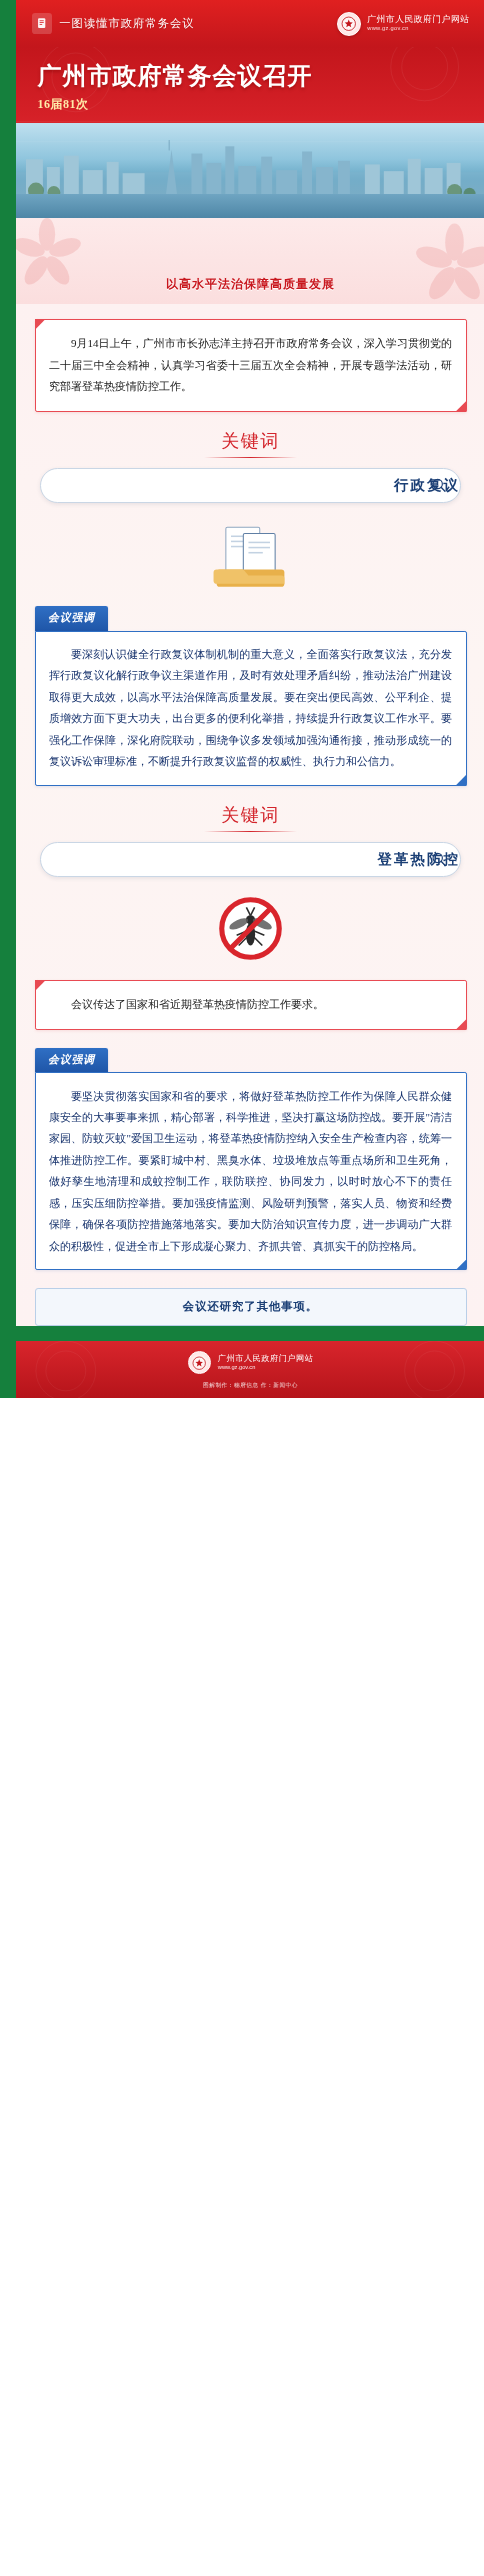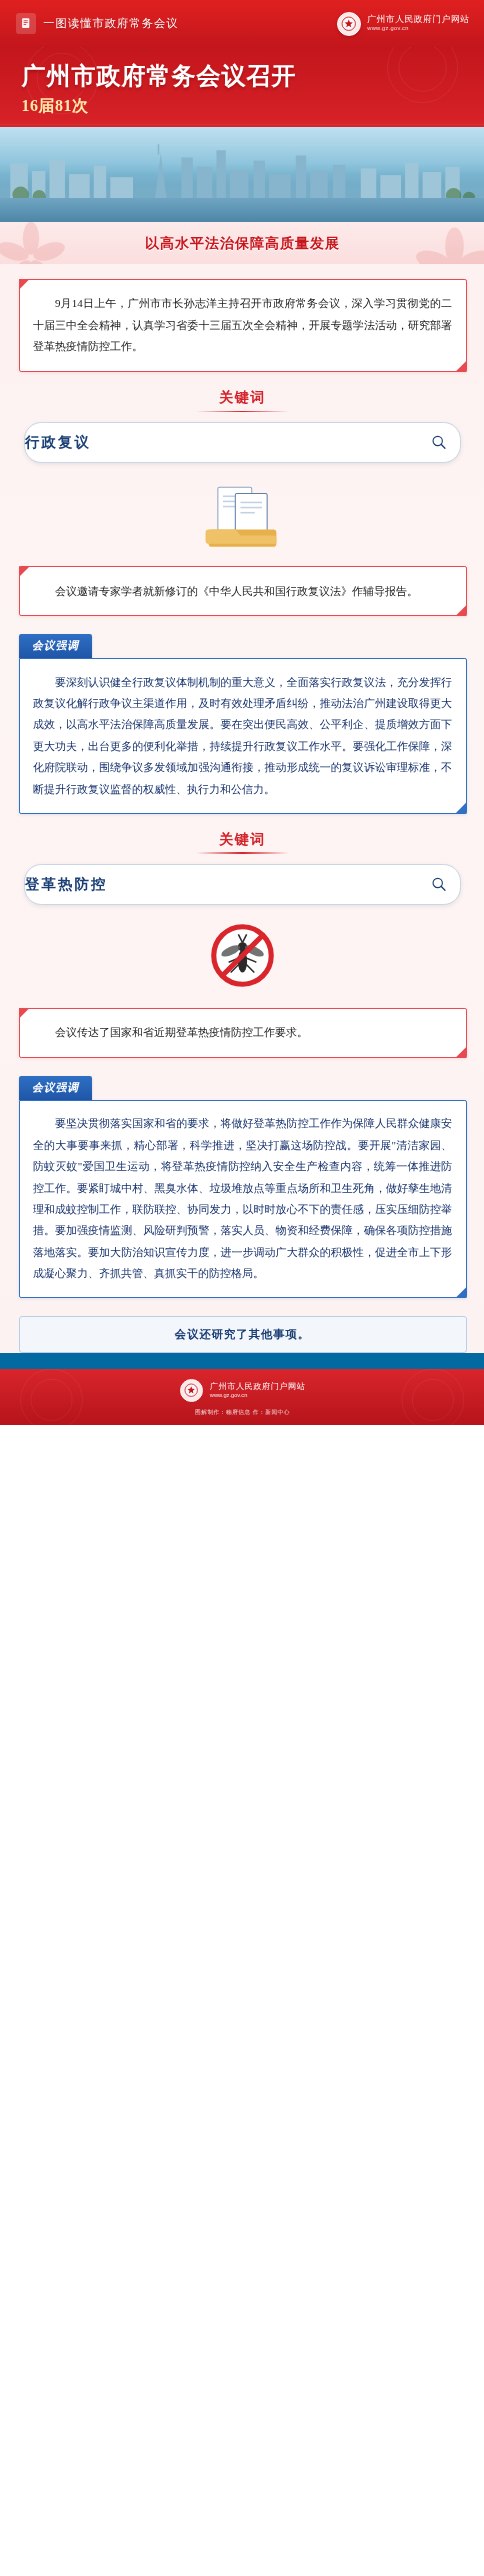--- a/index.html
+++ b/index.html
@@ -8,22 +8,23 @@
     background: #ffffff;
   }
   body {
     width: 485px;
     font-family: "Liberation Sans", sans-serif;
     color: #333;
   }
   .page {
     width: 485px;
     position: relative;
-    background: #0369a1;
+    background: #15803d;
     overflow: hidden;
+    padding-left: 16px;
   }
 
   
   .topbar {
     height: 47px;
     background: linear-gradient(180deg, #e02020 0%, #c3161c 100%);
     display: flex;
     align-items: center;
     justify-content: space-between;
     padding: 0 15.5px;
@@ -82,21 +83,21 @@
     color: #ffffff;
     font-size: 24px;
     font-weight: bold;
     letter-spacing: 1px;
     text-shadow: 0 1.5px 3.1px rgba(120,0,0,.45);
     font-family: Liberation Sans, sans-serif;
   }
   .banner-sub {
     margin-top: 4.1px;
     color: #ffe9a8;
-    font-size: 16px;
+    font-size: 12px;
     font-weight: bold;
     letter-spacing: 0.5px;
     font-family: "Liberation Serif", serif;
   }
   .banner-photo {
     position: relative;
     height: 95px;
     background:
       linear-gradient(180deg, rgba(255,255,255,0) 60%, rgba(255,255,255,.35) 100%),
       linear-gradient(180deg, #bfe0ef 0%, #8fc5dd 38%, #6aa9c6 58%, #4b7f9c 100%);
@@ -125,28 +126,29 @@
 
   
   .slogan-band {
     background: linear-gradient(180deg, #fdeaea 0%, #fbdede 100%);
     padding: 13.4px 0 11.3px 0;
     text-align: center;
     position: relative;
     overflow: hidden;
   }
   .slogan-text {
-    font-size: 14px;
+    font-size: 12px;
     font-weight: bold;
     color: #c8161d;
     letter-spacing: 1px;
     font-family: "Liberation Serif", serif;
     position: relative;
     z-index: 2;
     text-shadow: 0 0.5px 0 #fff;
+    margin-top: 45px;
   }
   .slogan-band .bg-flower {
     position: absolute;
     opacity: .20;
     z-index: 1;
   }
 
   
   .content {
     background: linear-gradient(180deg,#fdf1f1 0%, #fdf5f3 35%, #fdf2f2 100%);
@@ -180,45 +182,45 @@
     font-family: "Liberation Serif", serif;
   }
 
   
   .keyword-head {
     text-align: center;
     margin: 9.3px 0 10.3px 0;
   }
   .keyword-head .kw-title {
     display: inline-block;
-    font-size: 14px;
-    font-weight: bold;
+    font-size: 18px;
+    font-weight: normal;
     color: #d3242b;
     letter-spacing: 1.5px;
     font-family: "Liberation Serif", serif;
     position: relative;
     padding: 0 7.2px;
   }
   .kw-underline {
     width: 93px;
     height: 1.5px;
     margin: 3.1px auto 0 auto;
     background: linear-gradient(90deg, rgba(211,36,43,0) 0%, #d3242b 50%, rgba(211,36,43,0) 100%);
   }
 
   
   .pill {
     margin: 0 24px 12.4px 24px;
-    height: 41px;
+    height: 35px;
     border-radius: 17.5px;
     background: #ffffff;
     border: 1px solid #c9d6e5;
     display: flex;
     align-items: center;
-    justify-content: flex-start;
+    justify-content: flex-end;
     position: relative;
     box-shadow: 0 1.5px 4.1px rgba(40,60,90,.10);
   }
   .pill-text {
     font-size: 14.4px;
     font-weight: bold;
     color: #1b3f75;
     letter-spacing: 2.1px;
     font-family: "Liberation Serif", serif;
   }
@@ -457,23 +459,20 @@
         <rect x="62" y="58" width="32" height="3" fill="#c3d2e2"></rect>
         <rect x="86" y="34" width="62" height="84" rx="3" fill="#ffffff" stroke="#5f7fa5" stroke-width="2"></rect>
         <rect x="96" y="50" width="42" height="3" fill="#c3d2e2"></rect>
         <rect x="96" y="60" width="42" height="3" fill="#c3d2e2"></rect>
         <rect x="96" y="70" width="28" height="3" fill="#c3d2e2"></rect>
         <path d="M40 104 h120 a6 6 0 0 1 6 6 v22 a6 6 0 0 1 -6 6 h-120 a6 6 0 0 1 -6 -6 v-22 a6 6 0 0 1 6 -6z" fill="#e8b04a"></path>
         <path d="M34 104 h52 l10 12 h64 a6 6 0 0 1 6 6 v10 h-132 a6 6 0 0 1 -6 -6 v-16 a6 6 0 0 1 6 -6z" fill="#f0c268"></path>
       </svg>
     </div>
 
-    <div class="para-card">
-      <div class="para-text">会议邀请专家学者就新修订的《中华人民共和国行政复议法》作辅导报告。</div>
-    </div>
 
     <div class="sec-head-wrap">
       <span class="sec-head-bar">会议强调</span>
     </div>
     <div class="blue-card">
       <div class="para-text">要深刻认识健全行政复议体制机制的重大意义，全面落实行政复议法，充分发挥行政复议化解行政争议主渠道作用，及时有效处理矛盾纠纷，推动法治广州建设取得更大成效，以高水平法治保障高质量发展。要在突出便民高效、公平利企、提质增效方面下更大功夫，出台更多的便利化举措，持续提升行政复议工作水平。要强化工作保障，深化府院联动，围绕争议多发领域加强沟通衔接，推动形成统一的复议诉讼审理标准，不断提升行政复议监督的权威性、执行力和公信力。</div>
     </div>
 
     <div class="keyword-head">
       <span class="kw-title">关键词</span>

